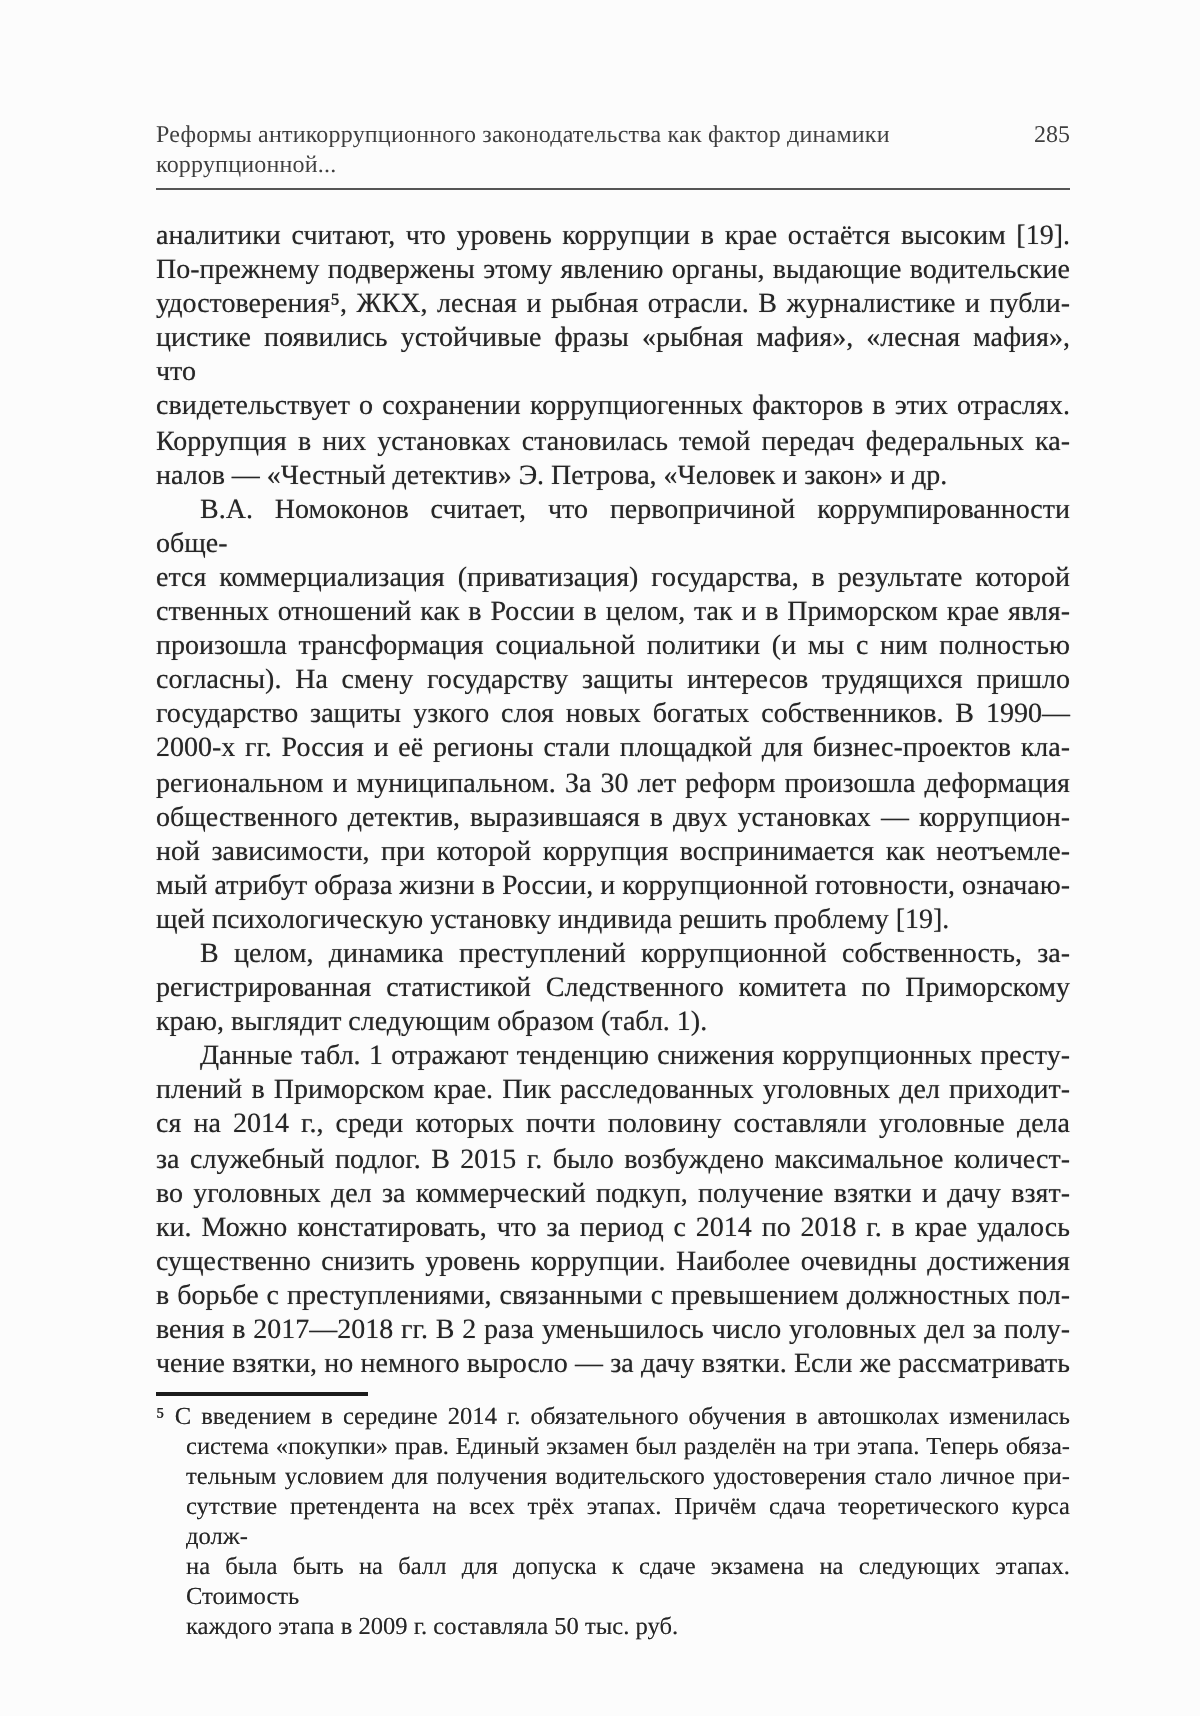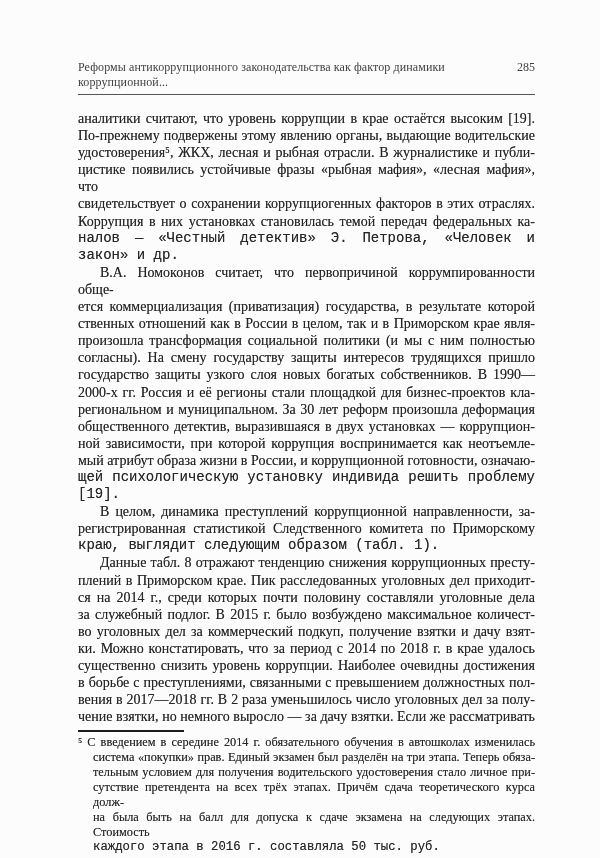--- a/index.html
+++ b/index.html
@@ -41,21 +41,21 @@
     line-height: 17.1px;
     color: var(--text-color);
     text-shadow: 0 0 0.4px rgba(30,30,30,0.55);
   }
   .paragraph { margin: 0; }
   .line {
     text-align: justify;
     text-align-last: justify;
     white-space: normal;
   }
-  .line.short { text-align-last: left; font-family: Liberation Mono, monospace; }
+  .line.short { text-align-last: left; }
   .line.indent { text-indent: 22px; }
   .footnote-sep {
     margin-top: 5px;
     width: 106px;
     border-top: 2px solid #1c1c1c;
   }
   .footnote {
     margin-top: 3px;
     font-size: 12.3px;
     line-height: 14.9px;
@@ -93,43 +93,43 @@
           <div class="line">согласны). На смену государству защиты интересов трудящихся пришло</div>
           <div class="line">государство защиты узкого слоя новых богатых собственников. В 1990—</div>
           <div class="line">2000-х гг. Россия и её регионы стали площадкой для бизнес-проектов кла-</div>
           <div class="line">региональном и муниципальном. За 30 лет реформ произошла деформация</div>
           <div class="line">общественного детектив, выразившаяся в двух установках — коррупцион-</div>
           <div class="line">ной зависимости, при которой коррупция воспринимается как неотъемле-</div>
           <div class="line">мый атрибут образа жизни в России, и коррупционной готовности, означаю-</div>
           <div class="line short">щей психологическую установку индивида решить проблему [19].</div>
         </div>
         <div class="paragraph">
-          <div class="line indent">В целом, динамика преступлений коррупционной направленности, за-</div>
+          <div class="line indent">В целом, динамика преступлений коррупционной собственность, за-</div>
           <div class="line">регистрированная статистикой Следственного комитета по Приморскому</div>
           <div class="line short">краю, выглядит следующим образом (табл. 1).</div>
         </div>
         <div class="paragraph">
-          <div class="line indent">Данные табл. 8 отражают тенденцию снижения коррупционных престу-</div>
+          <div class="line indent">Данные табл. 1 отражают тенденцию снижения коррупционных престу-</div>
           <div class="line">плений в Приморском крае. Пик расследованных уголовных дел приходит-</div>
           <div class="line">ся на 2014 г., среди которых почти половину составляли уголовные дела</div>
           <div class="line">за служебный подлог. В 2015 г. было возбуждено максимальное количест-</div>
           <div class="line">во уголовных дел за коммерческий подкуп, получение взятки и дачу взят-</div>
           <div class="line">ки. Можно констатировать, что за период с 2014 по 2018 г. в крае удалось</div>
           <div class="line">существенно снизить уровень коррупции. Наиболее очевидны достижения</div>
           <div class="line">в борьбе с преступлениями, связанными с превышением должностных пол-</div>
           <div class="line">вения в 2017—2018 гг. В 2 раза уменьшилось число уголовных дел за полу-</div>
           <div class="line">чение взятки, но немного выросло — за дачу взятки. Если же рассматривать</div>
         </div>
       </div>
 
     <div class="footnote-sep"></div>
 
     <div class="footnote">
         <div class="line">⁵ С введением в середине 2014 г. обязательного обучения в автошколах изменилась</div>
         <div class="line fn-cont">система «покупки» прав. Единый экзамен был разделён на три этапа. Теперь обяза-</div>
         <div class="line fn-cont">тельным условием для получения водительского удостоверения стало личное при-</div>
         <div class="line fn-cont">сутствие претендента на всех трёх этапах. Причём сдача теоретического курса долж-</div>
         <div class="line fn-cont">на была быть на балл для допуска к сдаче экзамена на следующих этапах. Стоимость</div>
-        <div class="line fn-cont short">каждого этапа в 2016 г. составляла 50 тыс. руб.</div>
+        <div class="line fn-cont short">каждого этапа в 2009 г. составляла 50 тыс. руб.</div>
       </div>
 
   </div>
 </div>
 
 </body></html>

